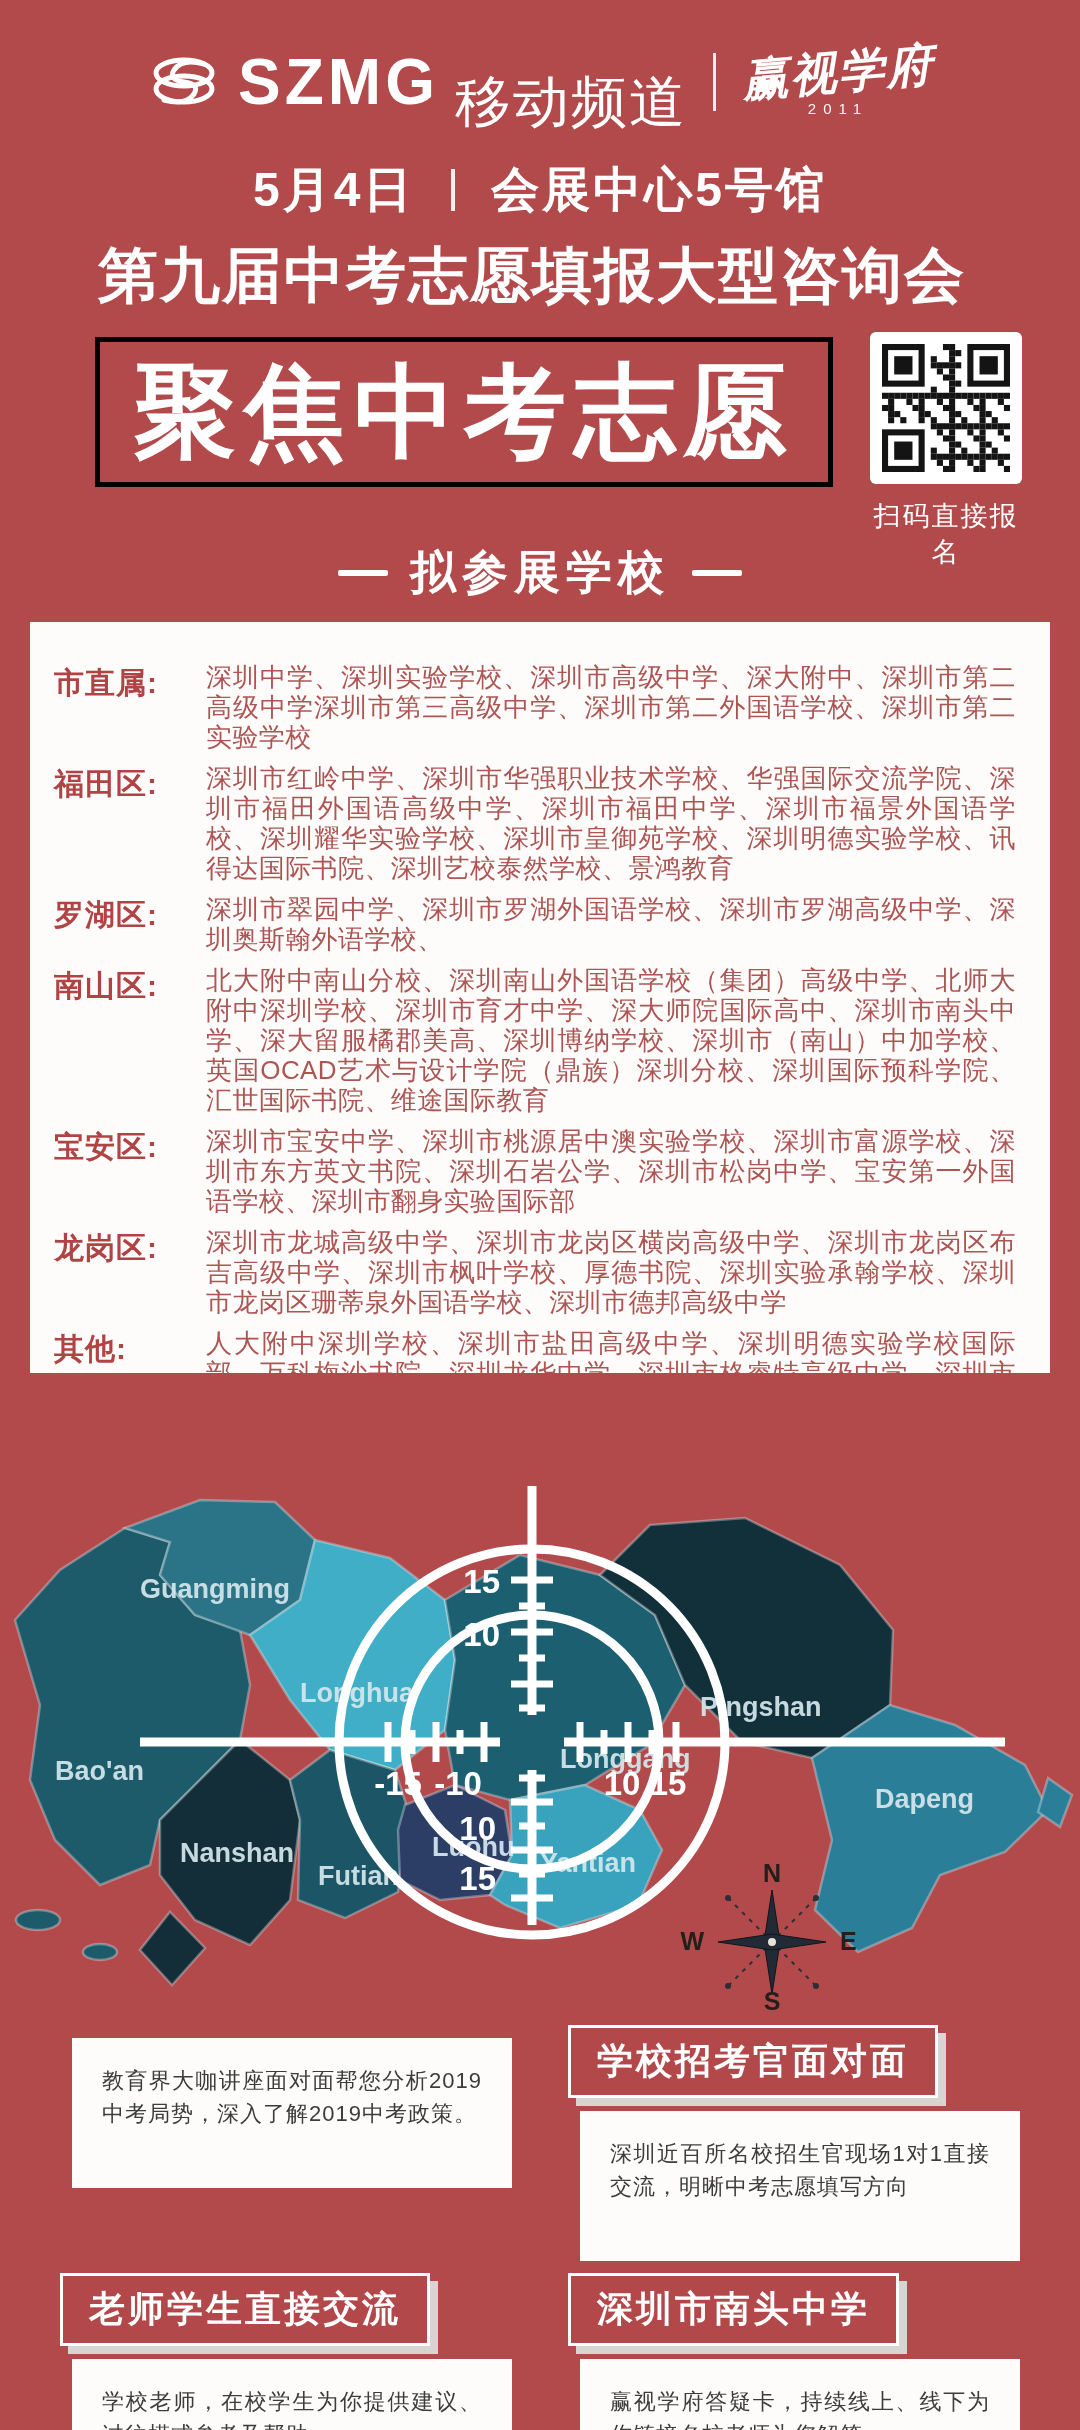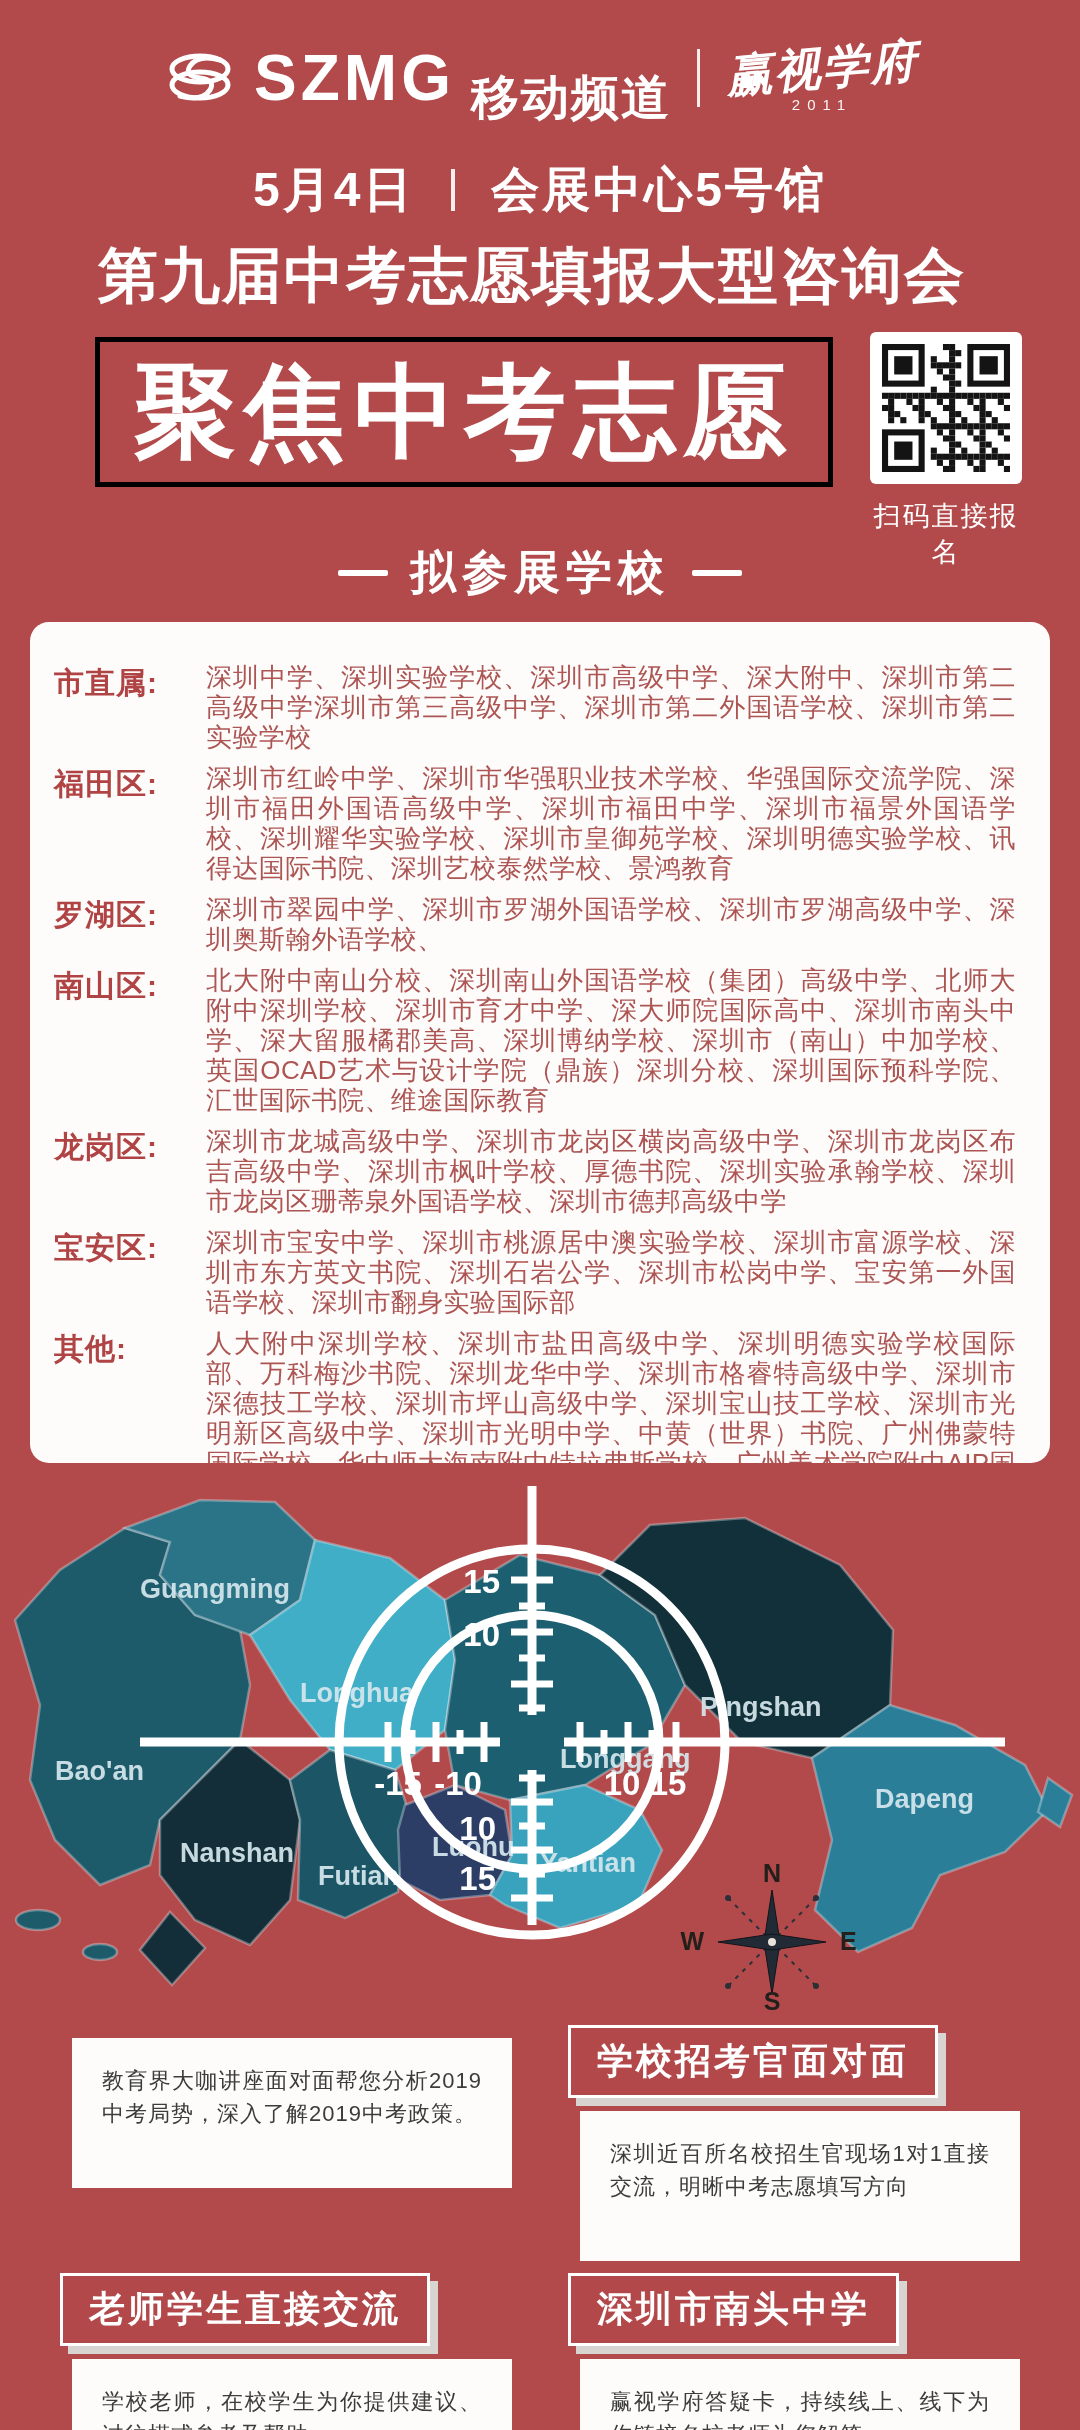--- a/index.html
+++ b/index.html
@@ -5,21 +5,21 @@
   html,body{margin:0;padding:0;background:#8a3836;}
   .poster{
     position:relative; width:1080px; height:2430px; margin:0 auto;
     background:#b2494a; overflow:hidden;
     font-family:"Liberation Sans","DejaVu Sans",sans-serif; color:#fff;
   }
   
   .logo-row{position:absolute;top:34px;left:0;right:0;display:flex;justify-content:center;align-items:center;gap:16px;}
   .logo-globe{width:76px;height:76px;flex:none;}
   .logo-szmg{font-size:64px;font-weight:bold;letter-spacing:4px;line-height:1;}
-  .logo-channel{font-size:48px;font-weight:bold;letter-spacing:2px;line-height:1;margin-top:40px;}
+  .logo-channel{font-size:56px;font-weight:normal;letter-spacing:2px;line-height:1;margin-top:40px;}
   .logo-divider{width:3px;height:58px;background:rgba(255,255,255,.9);margin:0 10px;}
   .brand-wrap{display:flex;flex-direction:column;align-items:center;line-height:1;}
   .brand-script{font-family:"DejaVu Serif","Liberation Serif",serif;font-style:italic;font-weight:bold;font-size:46px;transform:rotate(-5deg);letter-spacing:2px;}
   .brand-year{font-size:15px;letter-spacing:7px;margin-top:6px;opacity:.95;}
   .date-row{position:absolute;top:158px;left:0;right:0;text-align:center;font-size:48px;font-weight:bold;letter-spacing:3px;}
   .date-divider{display:inline-block;width:4px;height:42px;background:rgba(255,255,255,.9);margin:0 20px;vertical-align:-5px;}
   .main-title{position:absolute;top:236px;left:0;right:16px;text-align:center;font-size:60px;font-weight:800;letter-spacing:2px;}
   .focus-box{
     position:absolute;top:337px;left:95px;width:738px;height:150px;box-sizing:border-box;
     border:5px solid #000000;display:flex;align-items:center;justify-content:center;
@@ -27,22 +27,22 @@
   .focus-text{font-size:102px;font-weight:bold;letter-spacing:8px;line-height:1;}
   .qr-wrap{position:absolute;top:332px;right:58px;width:152px;text-align:center;}
   .qr-box{width:152px;height:152px;background:#fff;border-radius:6px;box-sizing:border-box;padding:12px;}
   .qr-box svg{width:128px;height:128px;display:block;}
   .qr-caption{margin-top:14px;font-size:27px;letter-spacing:2px;color:#fff;}
   .sub-header{position:absolute;top:542px;left:0;right:0;display:flex;align-items:center;justify-content:center;gap:22px;}
   .sub-header .dash{width:50px;height:6px;background:#fff;border-radius:2px;}
   .sub-header .sub-title{font-size:46px;font-weight:bold;letter-spacing:6px;}
   
   .panel{
-    position:absolute;top:622px;left:30px;right:30px;height:841px;box-sizing:border-box;
-    background:#fdfcfb;padding:40px 34px 36px 24px;overflow:hidden;border-radius:19px;
+    position:absolute;top:622px;left:30px;right:30px;height:751px;box-sizing:border-box;
+    background:#fdfcfb;padding:40px 34px 36px 24px;overflow:hidden;
   }
   .school-row{display:flex;margin-bottom:11px;}
   .school-label{flex:none;width:152px;font-size:30px;font-weight:bold;color:#b04344;letter-spacing:1px;padding-top:1px;}
   .school-text{flex:1;font-size:26px;color:#ac5553;line-height:30px;letter-spacing:.4px;text-align:justify;}
   
   .map-wrap{position:absolute;top:1480px;left:0;width:902px;height:530px;}
   .map-wrap svg{display:block;}
   .district-label{fill:#d6e8ee;font-size:27px;font-weight:bold;opacity:.92;}
   .reticle{stroke:#fff;stroke-width:9;fill:none;stroke-linecap:butt;}
   .tick{stroke:#fff;stroke-width:7;}
@@ -254,26 +254,26 @@
     </div>
     <div class="school-row">
       <div class="school-label">罗湖区:</div>
       <div class="school-text">深圳市翠园中学、深圳市罗湖外国语学校、深圳市罗湖高级中学、深圳奥斯翰外语学校、</div>
     </div>
     <div class="school-row">
       <div class="school-label">南山区:</div>
       <div class="school-text">北大附中南山分校、深圳南山外国语学校（集团）高级中学、北师大附中深圳学校、深圳市育才中学、深大师院国际高中、深圳市南头中学、深大留服橘郡美高、深圳博纳学校、深圳市（南山）中加学校、英国OCAD艺术与设计学院（鼎族）深圳分校、深圳国际预科学院、汇世国际书院、维途国际教育</div>
     </div>
     <div class="school-row">
+      <div class="school-label">宝安区:</div>
+      <div class="school-text">深圳市宝安中学、深圳市桃源居中澳实验学校、深圳市富源学校、深圳市东方英文书院、深圳石岩公学、深圳市松岗中学、宝安第一外国语学校、深圳市翻身实验国际部</div>
+    </div>
+    <div class="school-row">
       <div class="school-label">龙岗区:</div>
       <div class="school-text">深圳市龙城高级中学、深圳市龙岗区横岗高级中学、深圳市龙岗区布吉高级中学、深圳市枫叶学校、厚德书院、深圳实验承翰学校、深圳市龙岗区珊蒂泉外国语学校、深圳市德邦高级中学</div>
-    </div>
-    <div class="school-row">
-      <div class="school-label">宝安区:</div>
-      <div class="school-text">深圳市宝安中学、深圳市桃源居中澳实验学校、深圳市富源学校、深圳市东方英文书院、深圳石岩公学、深圳市松岗中学、宝安第一外国语学校、深圳市翻身实验国际部</div>
     </div>
     <div class="school-row">
       <div class="school-label">其他:</div>
       <div class="school-text">人大附中深圳学校、深圳市盐田高级中学、深圳明德实验学校国际部、万科梅沙书院、深圳龙华中学、深圳市格睿特高级中学、深圳市深德技工学校、深圳市坪山高级中学、深圳宝山技工学校、深圳市光明新区高级中学、深圳市光明中学、中黄（世界）书院、广州佛蒙特国际学校、华中师大海南附中特拉弗斯学校、广州美术学院附中AIP国际艺术高中</div>
     </div>
   </div>
 
   <div class="map-wrap">
     <svg viewBox="0 0 1080 530" width="1080" height="530">
       <rect x="0" y="0" width="1080" height="530" fill="#b2494a"></rect>

